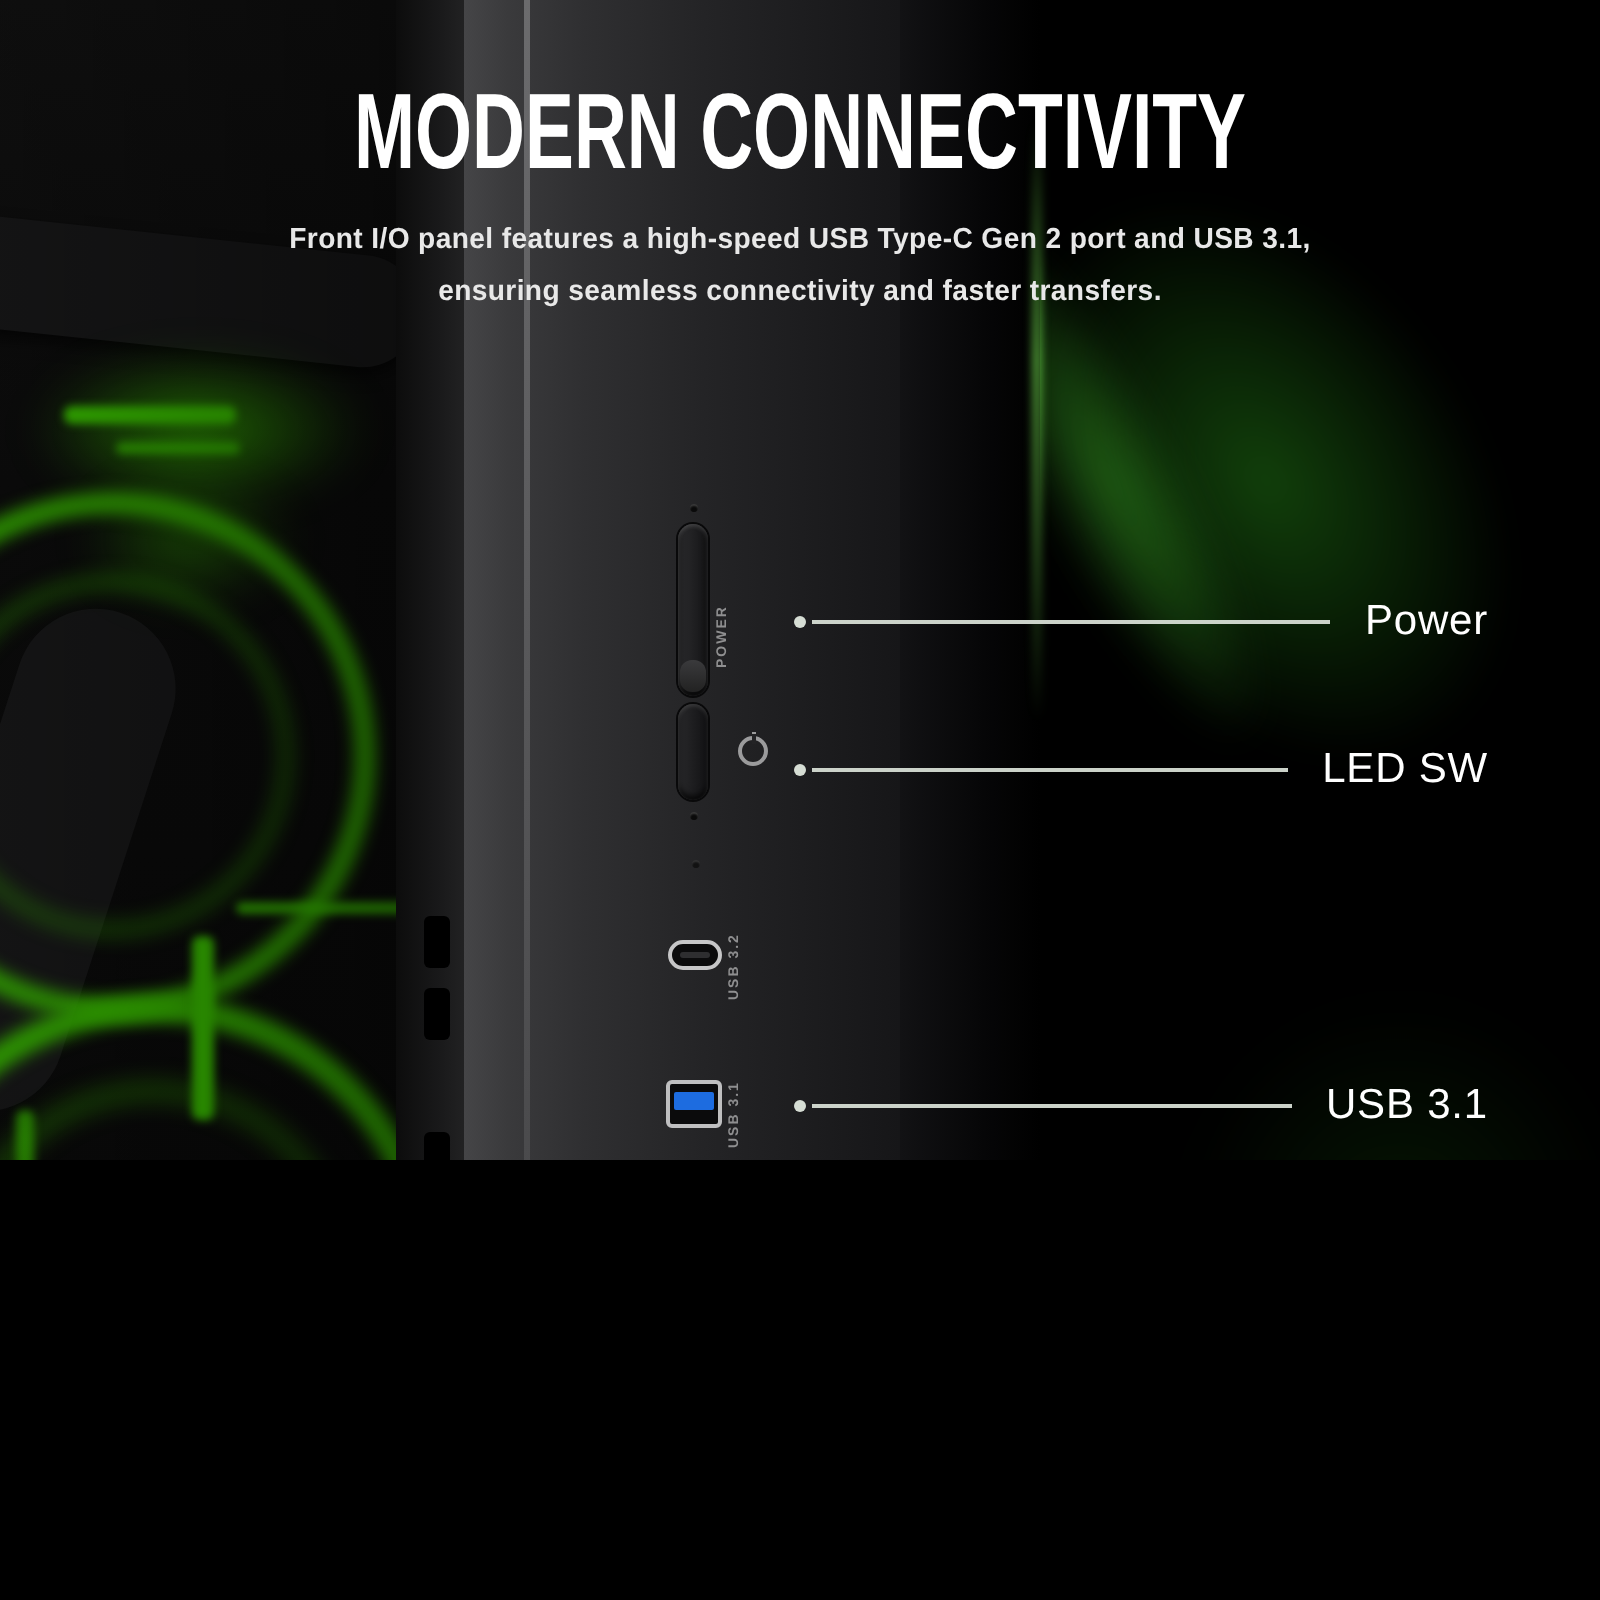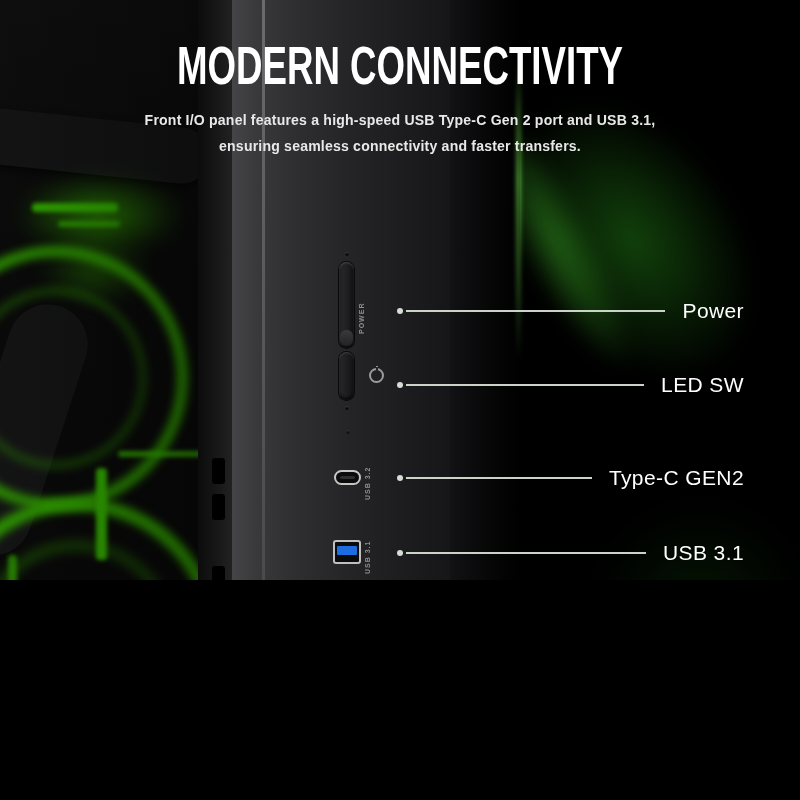--- a/index.html
+++ b/index.html
@@ -179,25 +179,20 @@
   <div class="callout co-power">
     <span class="c-dot"></span>
     <span class="c-line"></span>
     <span class="c-label">Power</span>
   </div>
   <div class="callout co-led">
     <span class="c-dot"></span>
     <span class="c-line"></span>
     <span class="c-label">LED SW</span>
   </div>
-  <div class="callout co-typec">
-    <span class="c-dot"></span>
-    <span class="c-line"></span>
-    <span class="c-label">Type-C GEN2</span>
-  </div>
   <div class="callout co-usb">
     <span class="c-dot"></span>
     <span class="c-line"></span>
     <span class="c-label">USB 3.1</span>
   </div>
   <div class="callout co-audio">
     <span class="c-dot"></span>
     <span class="c-line"></span>
   </div>
 

